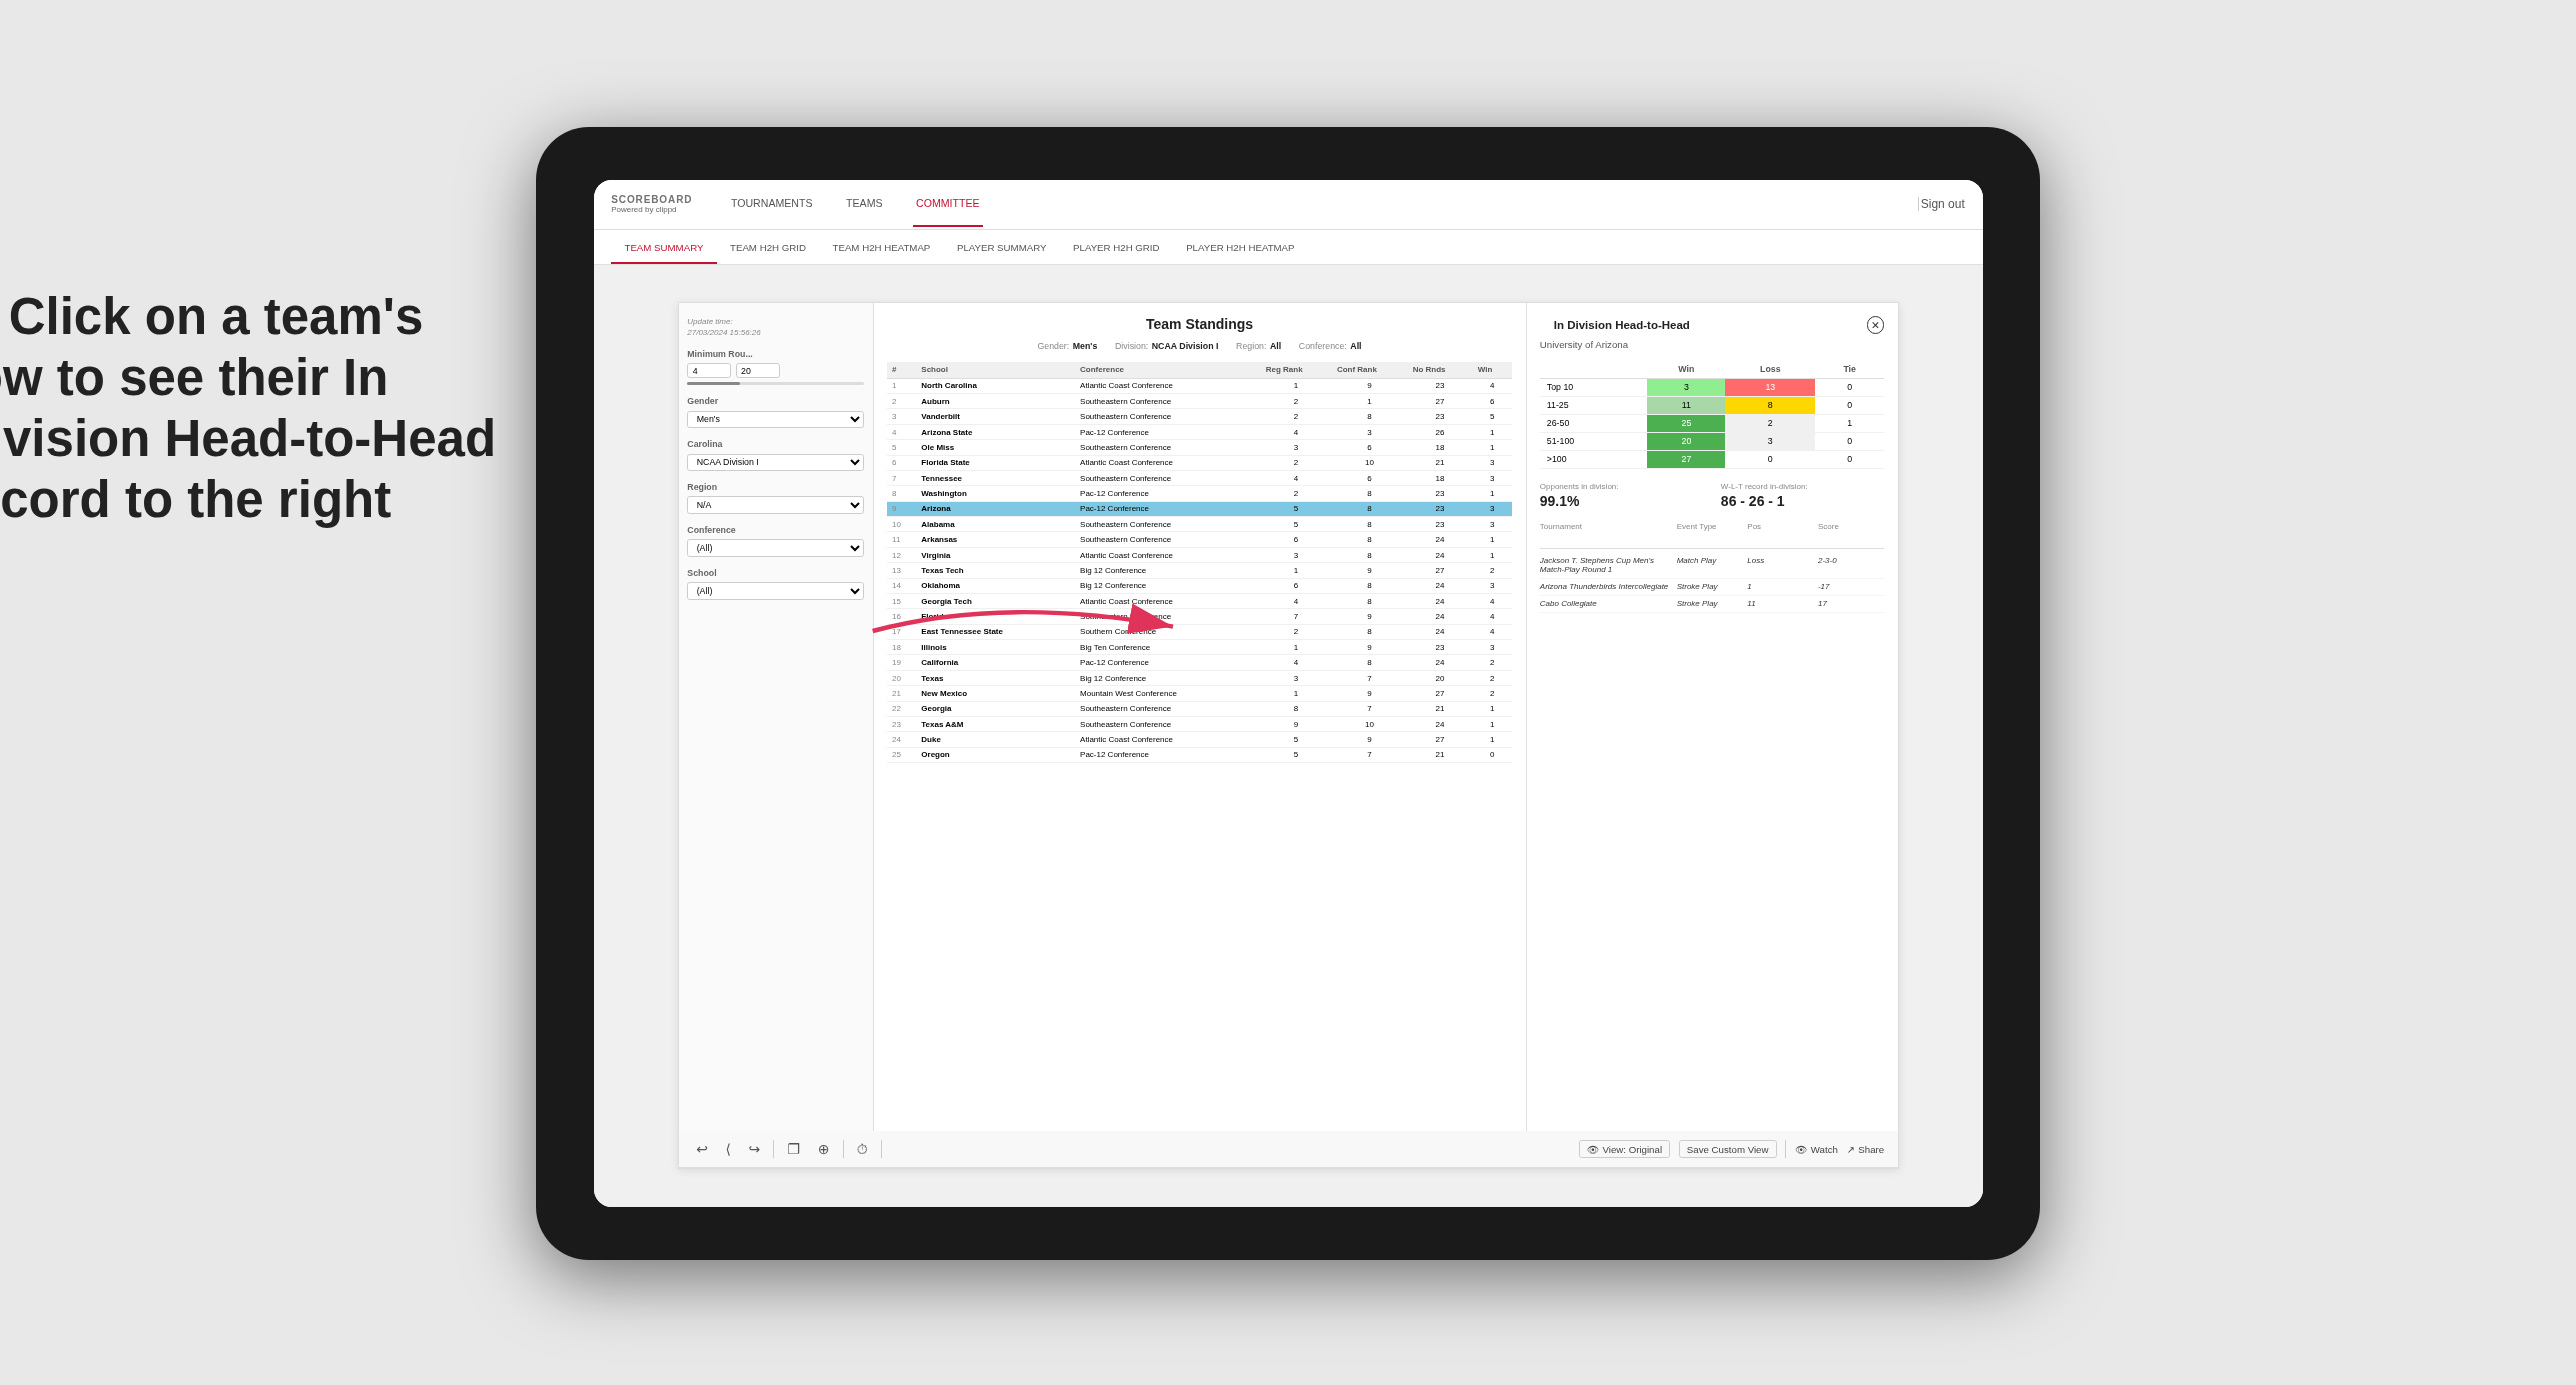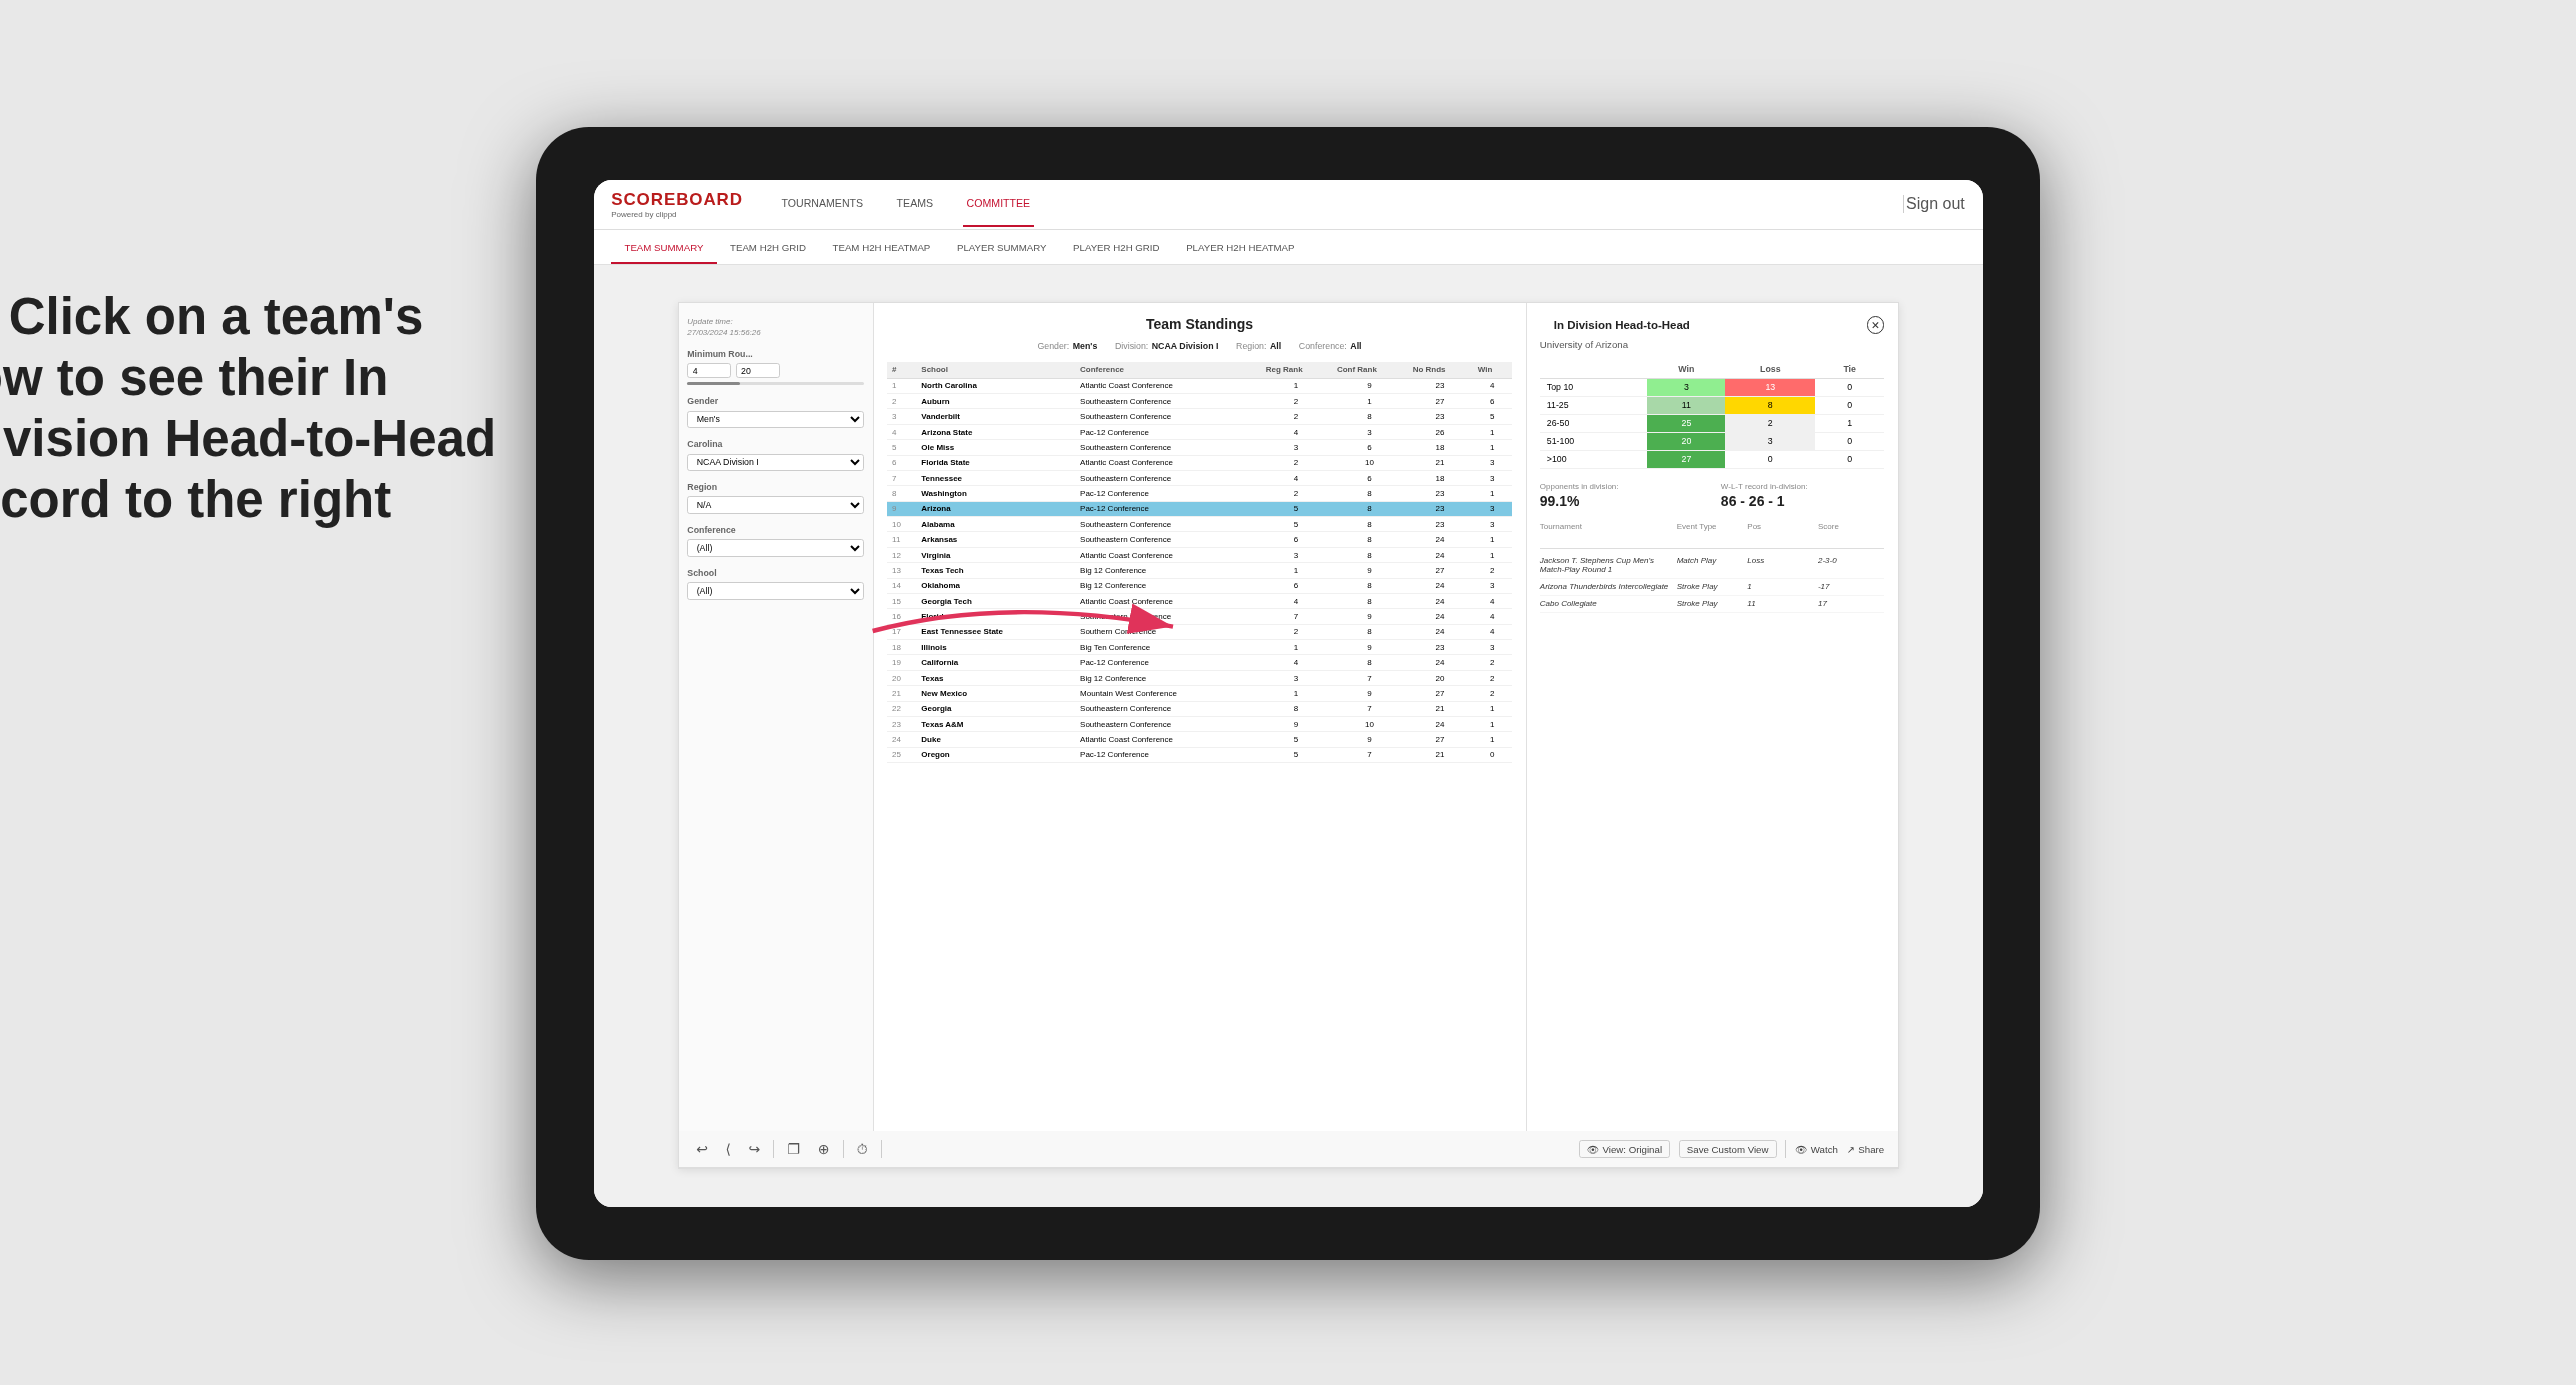--- a/index.html
+++ b/index.html
@@ -48,23 +48,23 @@
       flex-shrink: 0;
     }
 
     .logo-area {
       display: flex;
       flex-direction: column;
       margin-right: 35px;
     }
 
     .logo-text {
-      font-size: 17px;
+      font-size: 10px;
       font-weight: 800;
-      color: #b91c1c;
+      color: #737373;
       letter-spacing: 0.9px;
     }
 
     .logo-sub {
       font-size: 8px;
       color: #666;
     }
 
     .nav-items {
       display: flex;
@@ -80,21 +80,21 @@
       border-bottom: 2.7px solid transparent;
       font-weight: 500;
     }
 
     .nav-item.active {
       color: #c41230;
       border-bottom: 2.7px solid #c41230;
     }
 
     .sign-out-area {
-      font-size: 16px;
+      font-size: 12px;
       color: #555;
       cursor: pointer;
       border-left: 0.9px solid #ccc;
       padding-left: 2px;
     }
 
     
     .sub-nav {
       background: #ffffff;
       border-bottom: 1.8px solid #e0e0e0;

